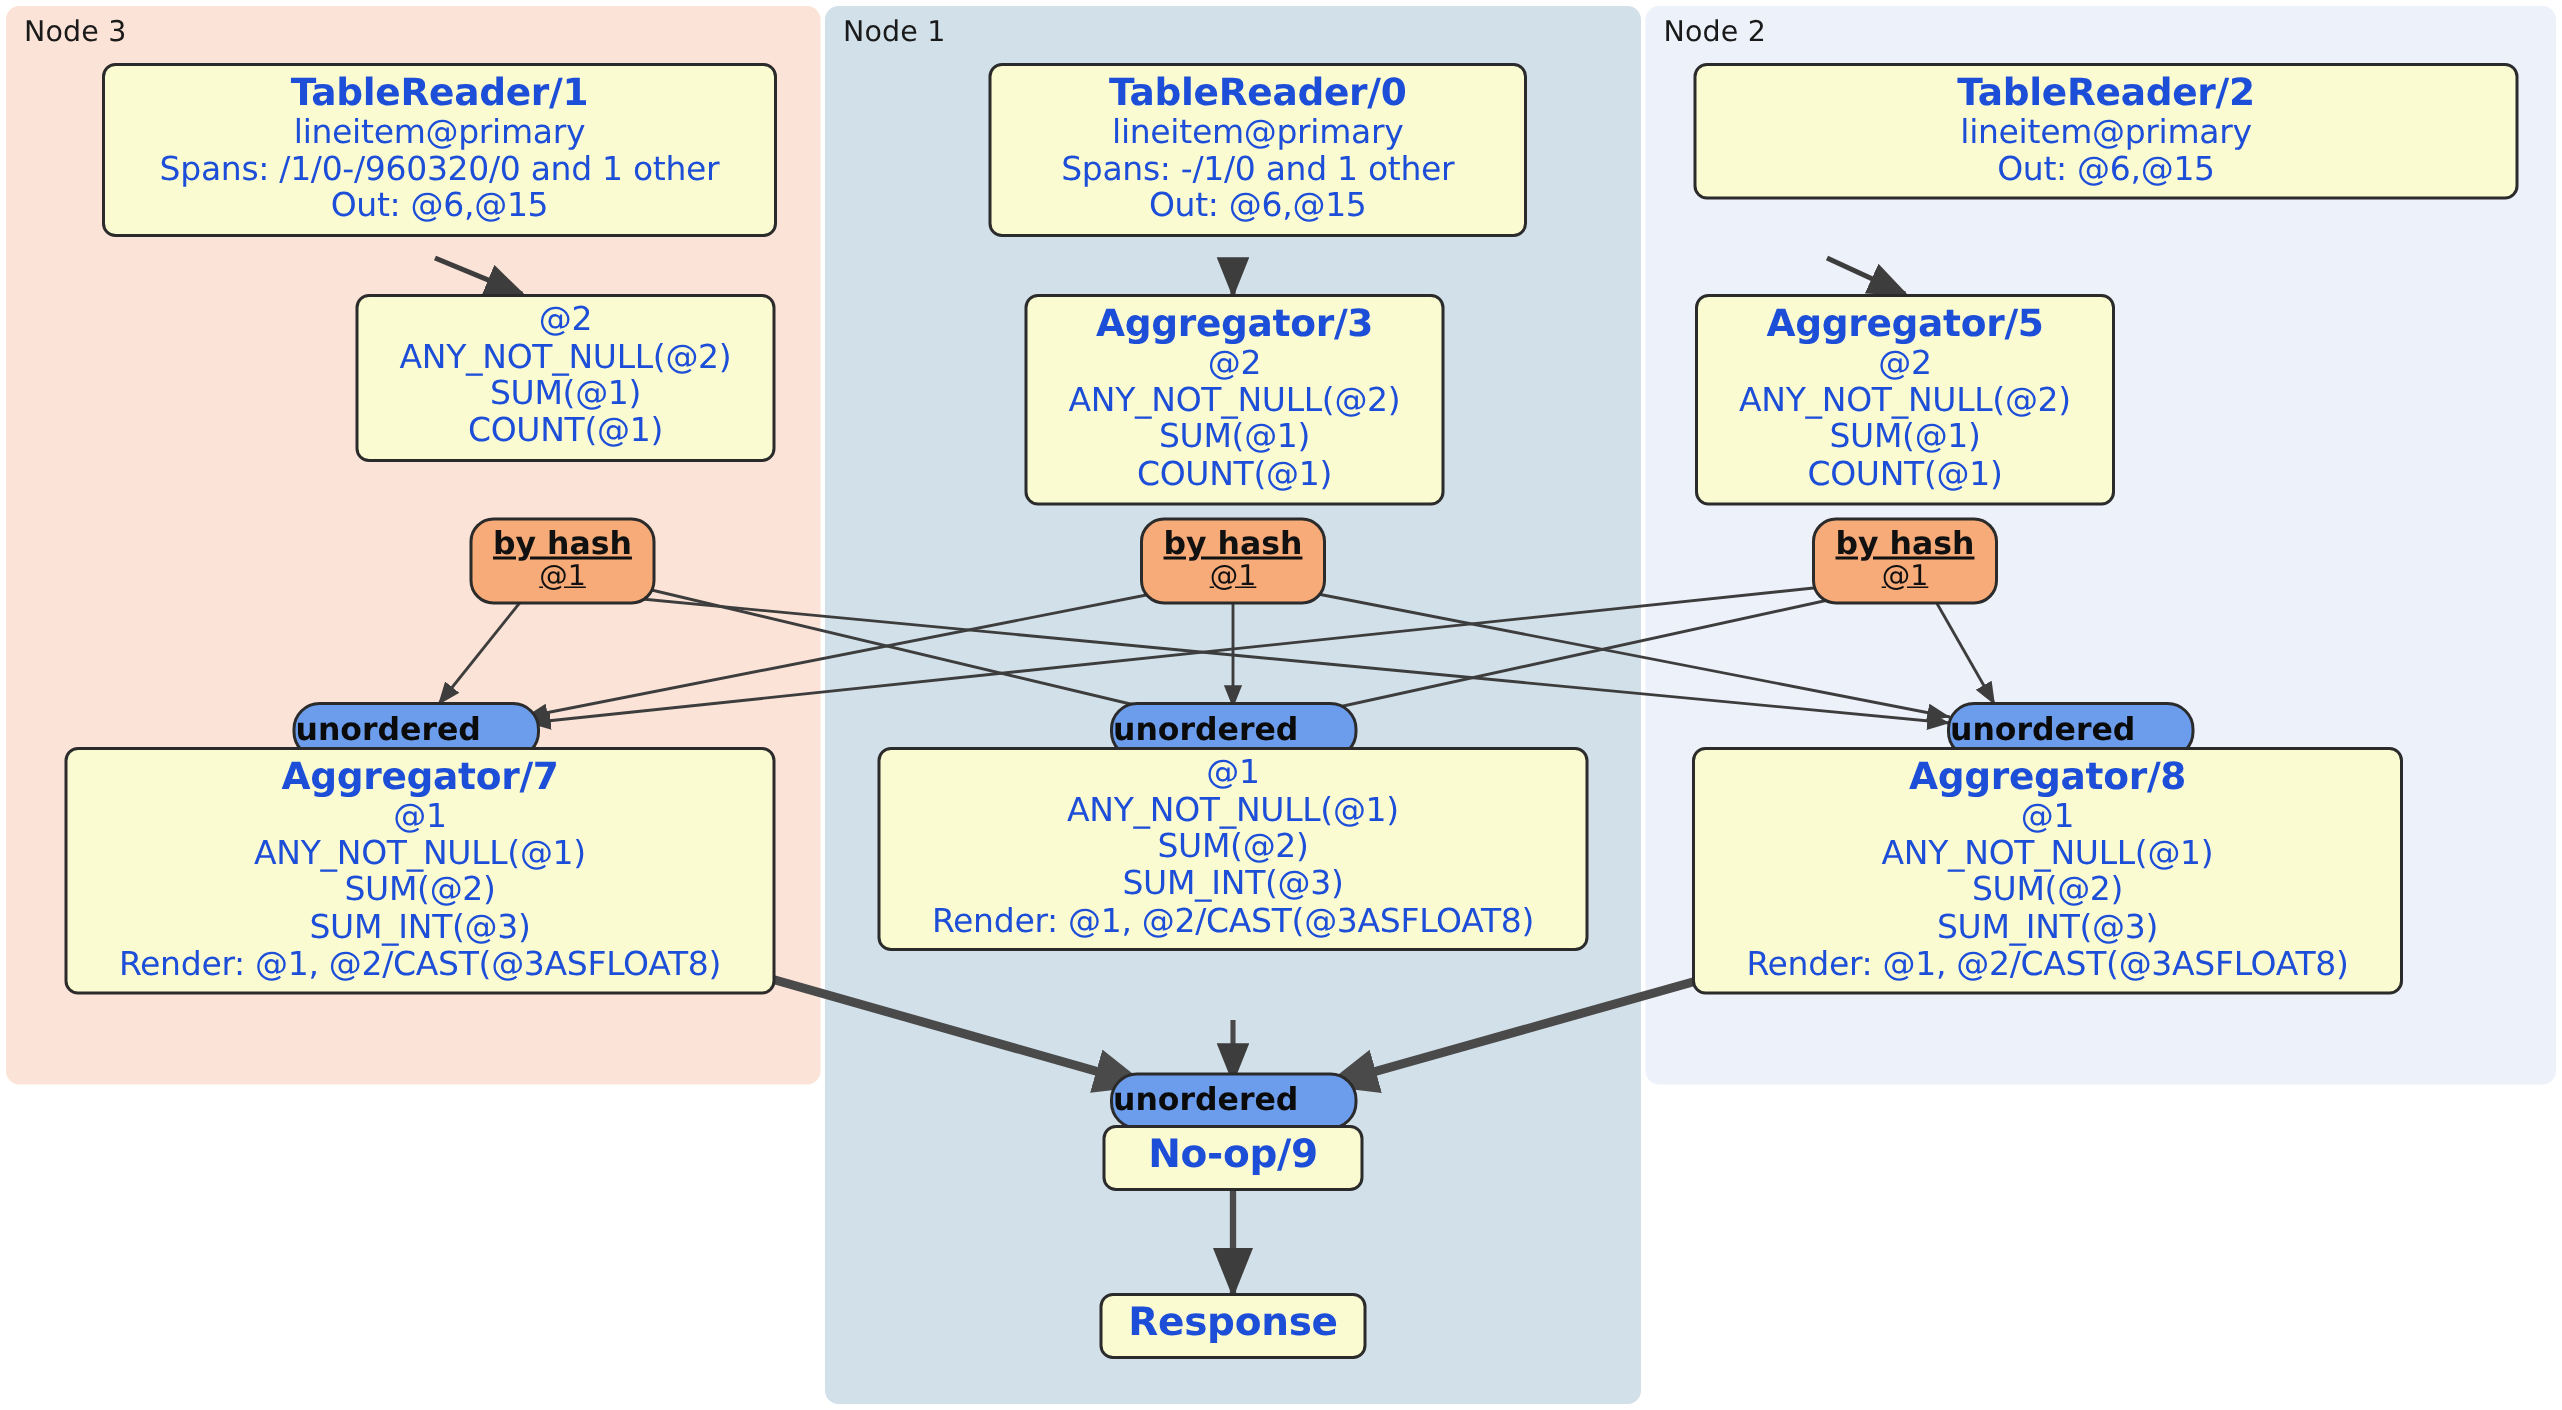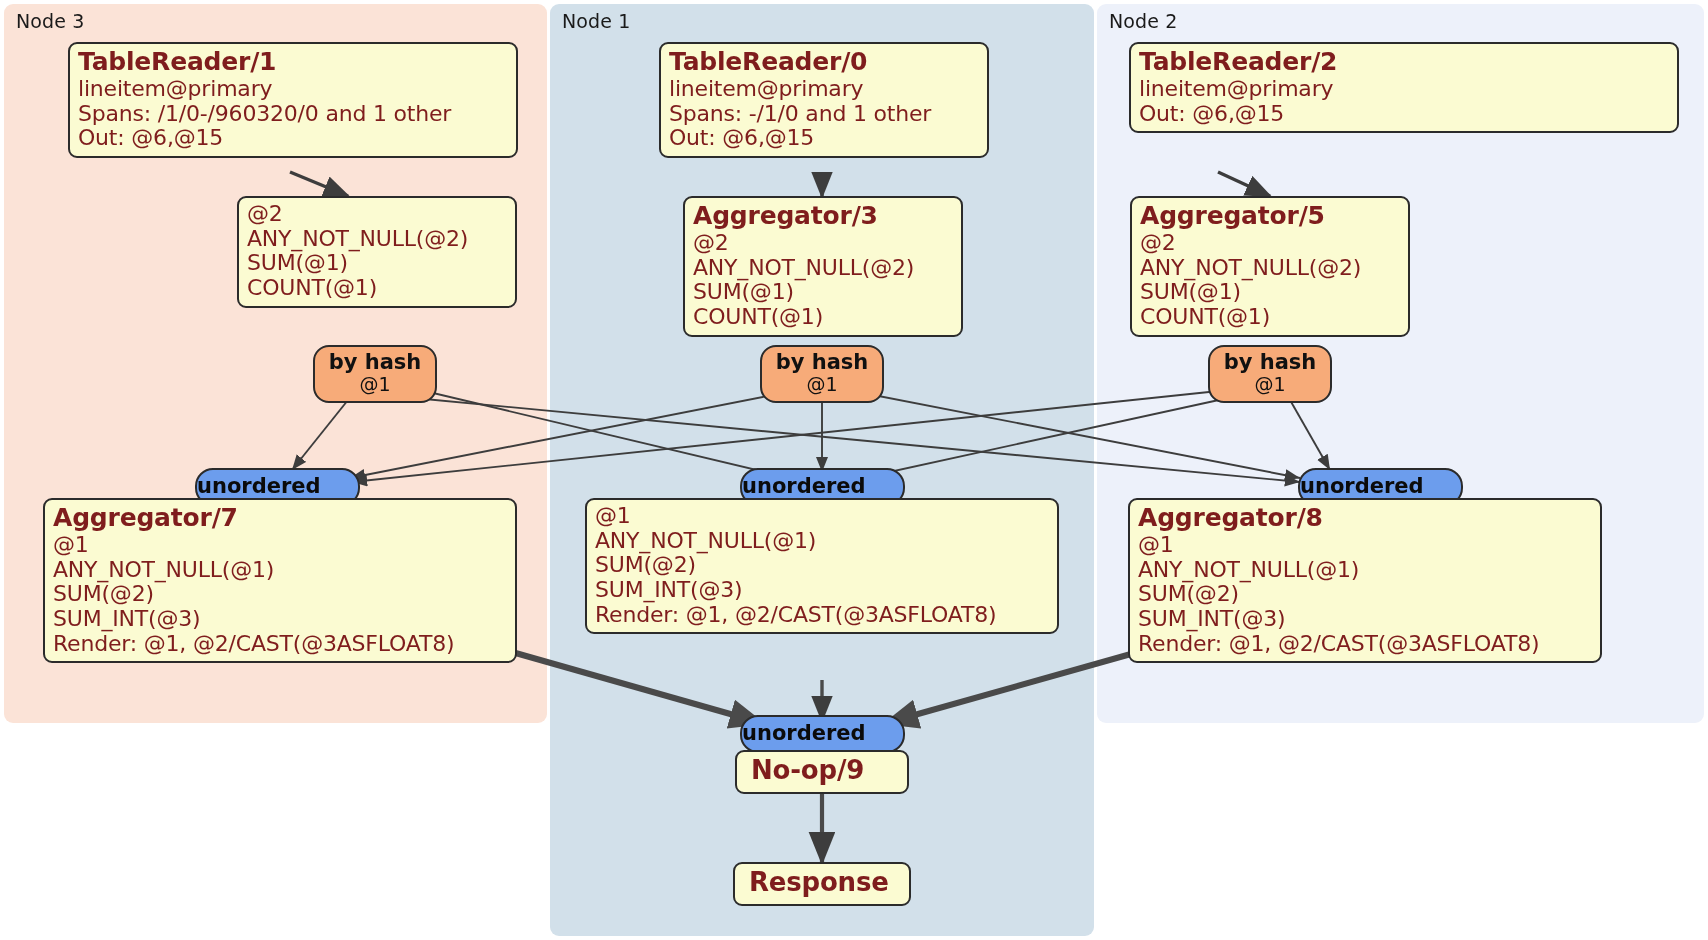--- a/index.html
+++ b/index.html
@@ -46,23 +46,23 @@
     pointer-events: none;
   }
 
   
   .proc {
     position: absolute;
     box-sizing: border-box;
     background: #fbfbd2;
     border: 2px solid #2b2b2b;
     border-radius: 9px;
-    text-align: left;
+    text-align: center;
     padding: 4px 8px 5px 8px;
-    color: #7f1d1d;
+    color: #1d4ed8;
     line-height: 1.12;
     white-space: nowrap;
   }
   .proc .ttl {
     font-weight: bold;
     font-size: 25px;
     letter-spacing: -0.2px;
     display: block;
     margin-bottom: 1px;
   }
@@ -85,20 +85,21 @@
     border: 2px solid #2b2b2b;
     text-align: center;
     color: #111;
     white-space: nowrap;
     line-height: 1.1;
   }
   .oval.hash {
     background: #f7ab79;
     border-radius: 16px;
     padding-top: 4px;
+    text-decoration: underline;
   }
   .oval.hash .hl1 {
     display: block;
     font-weight: bold;
     font-size: 21px;
   }
   .oval.hash .hl2 {
     display: block;
     font-size: 19px;
   }
@@ -204,21 +205,21 @@
 
   <div class="proc" style="left:43px; top:498px; width:474px;">
     <span class="ttl">Aggregator/7</span>
     <span class="ln">@1</span>
     <span class="ln">ANY_NOT_NULL(@1)</span>
     <span class="ln">SUM(@2)</span>
     <span class="ln">SUM_INT(@3)</span>
     <span class="ln">Render: @1, @2/CAST(@3ASFLOAT8)</span>
   </div>
 
-  <div class="proc" style="left:659px; top:42px; width:330px;">
+  <div class="proc" style="left:659px; top:42px; width:359px;">
     <span class="ttl">TableReader/0</span>
     <span class="ln">lineitem@primary</span>
     <span class="ln">Spans: -/1/0 and 1 other</span>
     <span class="ln">Out: @6,@15</span>
   </div>
 
   <div class="proc" style="left:683px; top:196px; width:280px;">
     <span class="ttl">Aggregator/3</span>
     <span class="ln">@2</span>
     <span class="ln">ANY_NOT_NULL(@2)</span>

